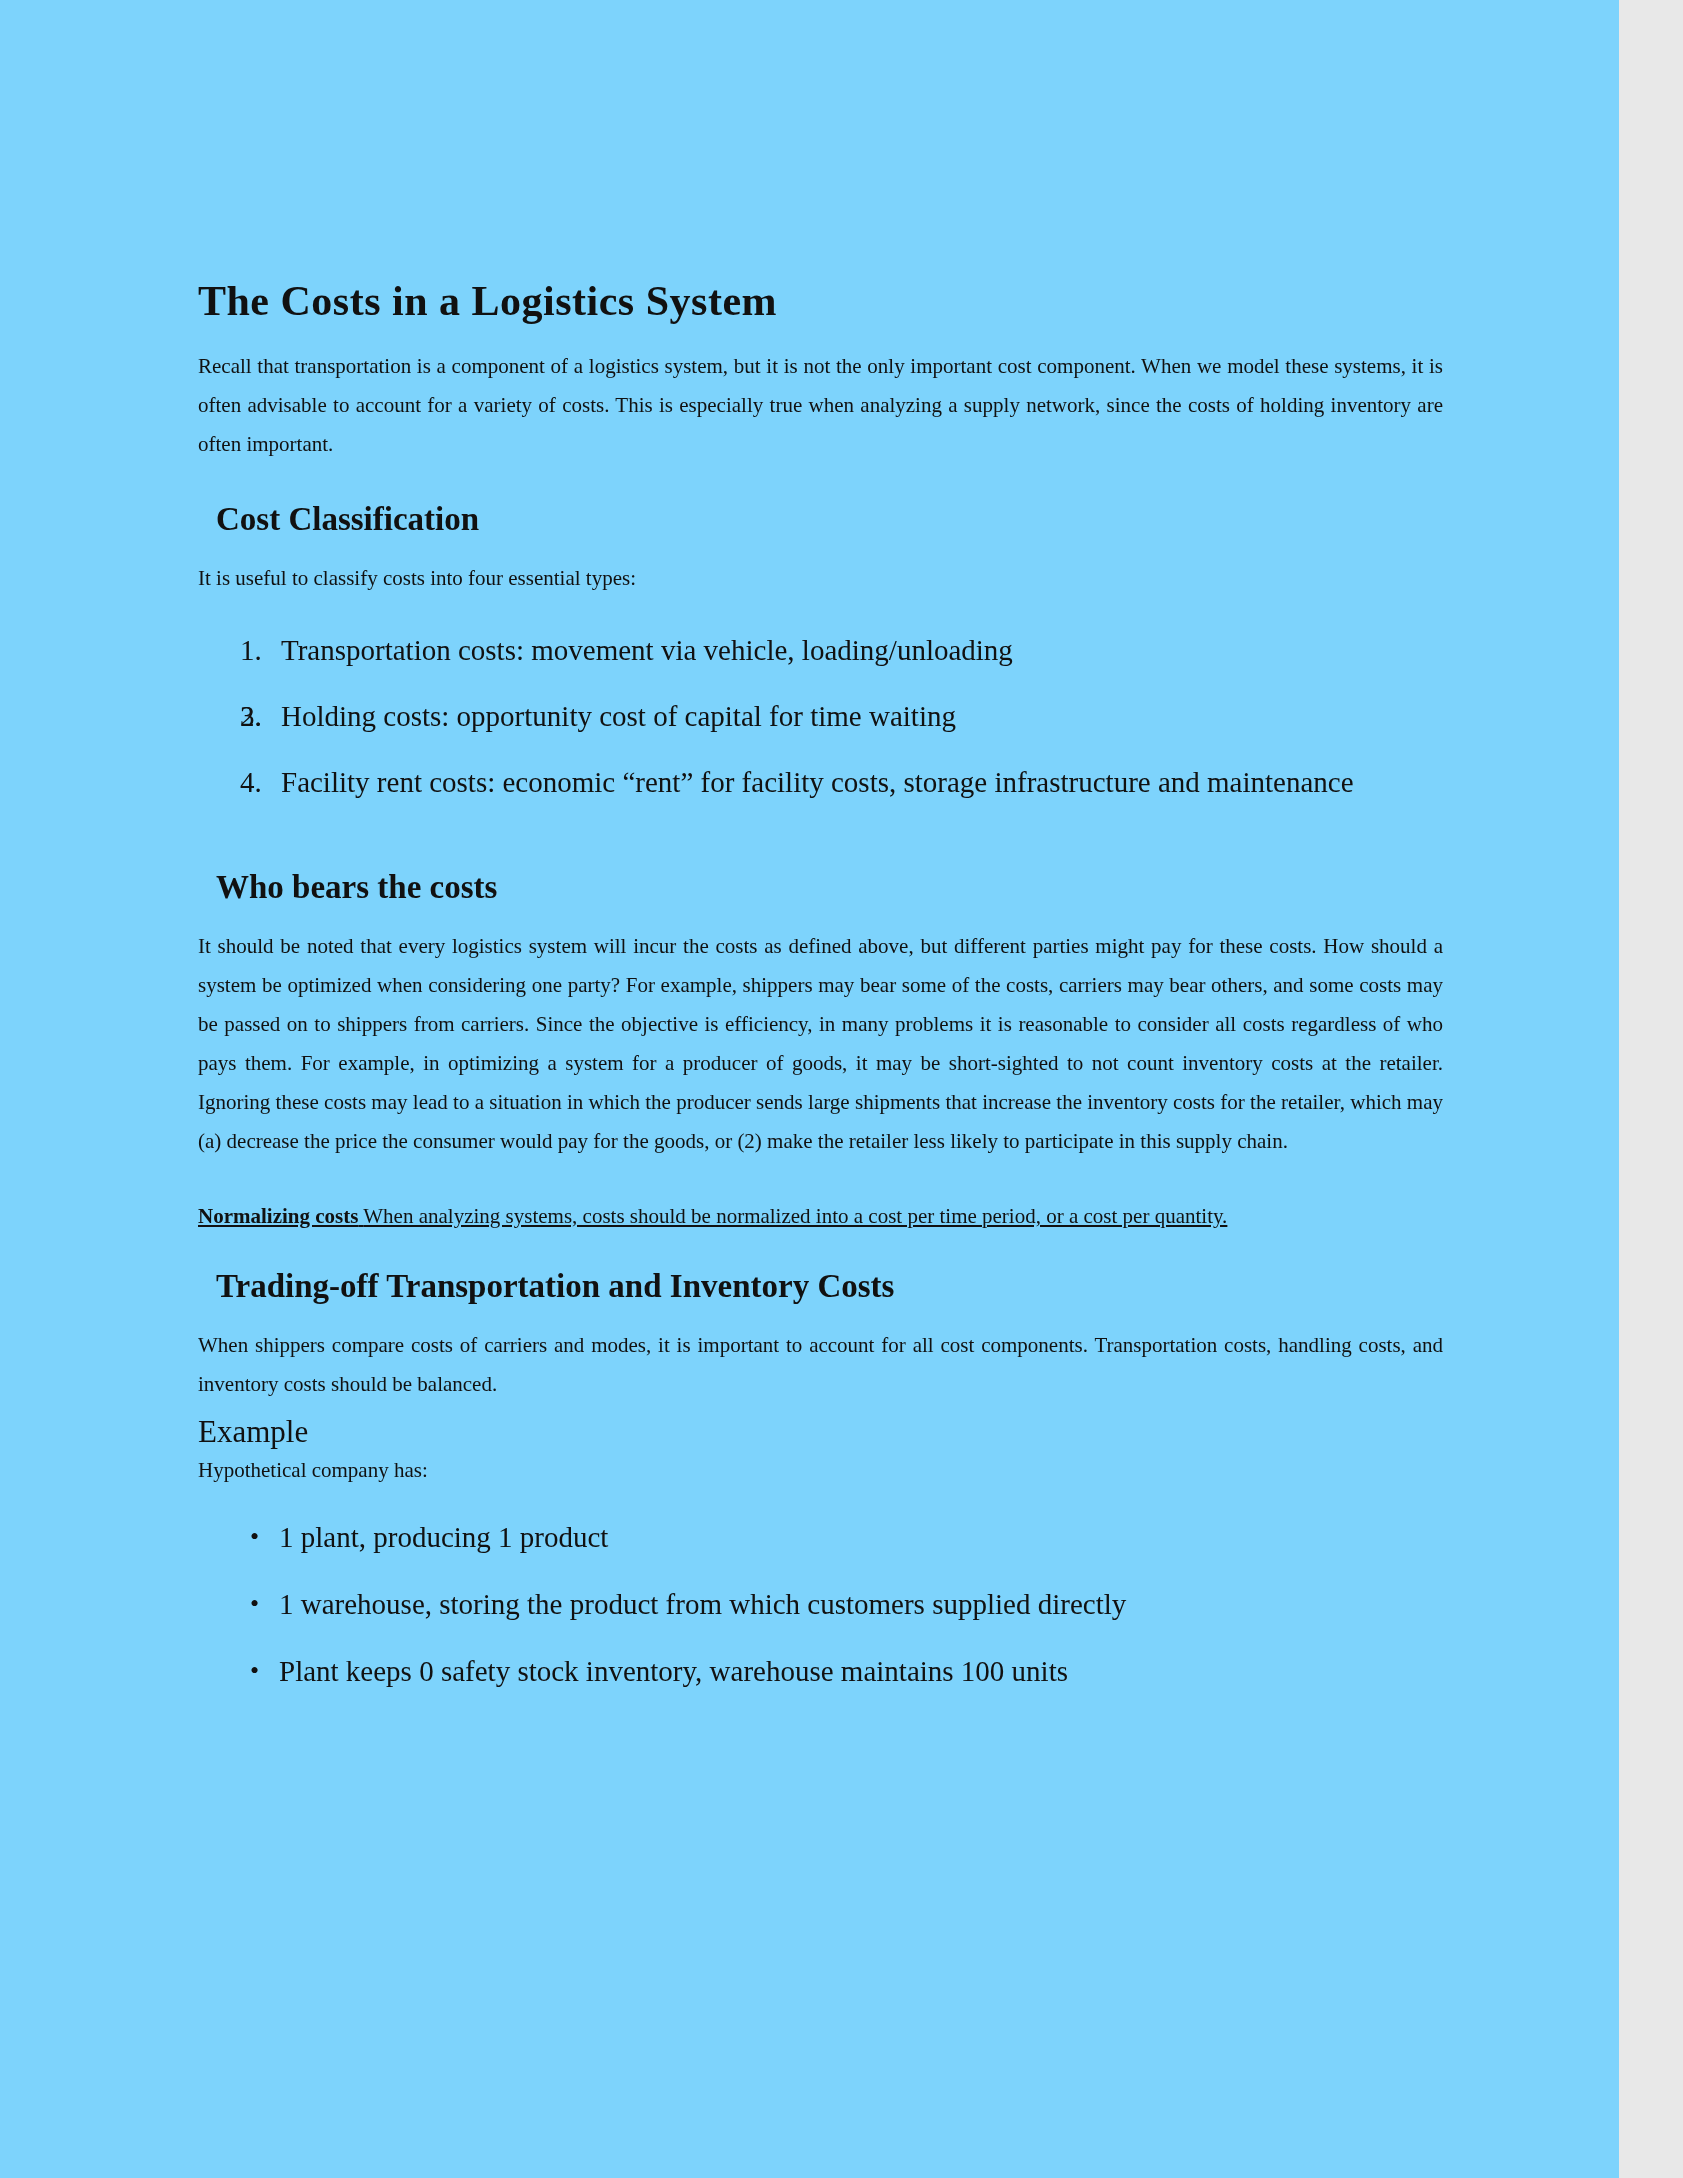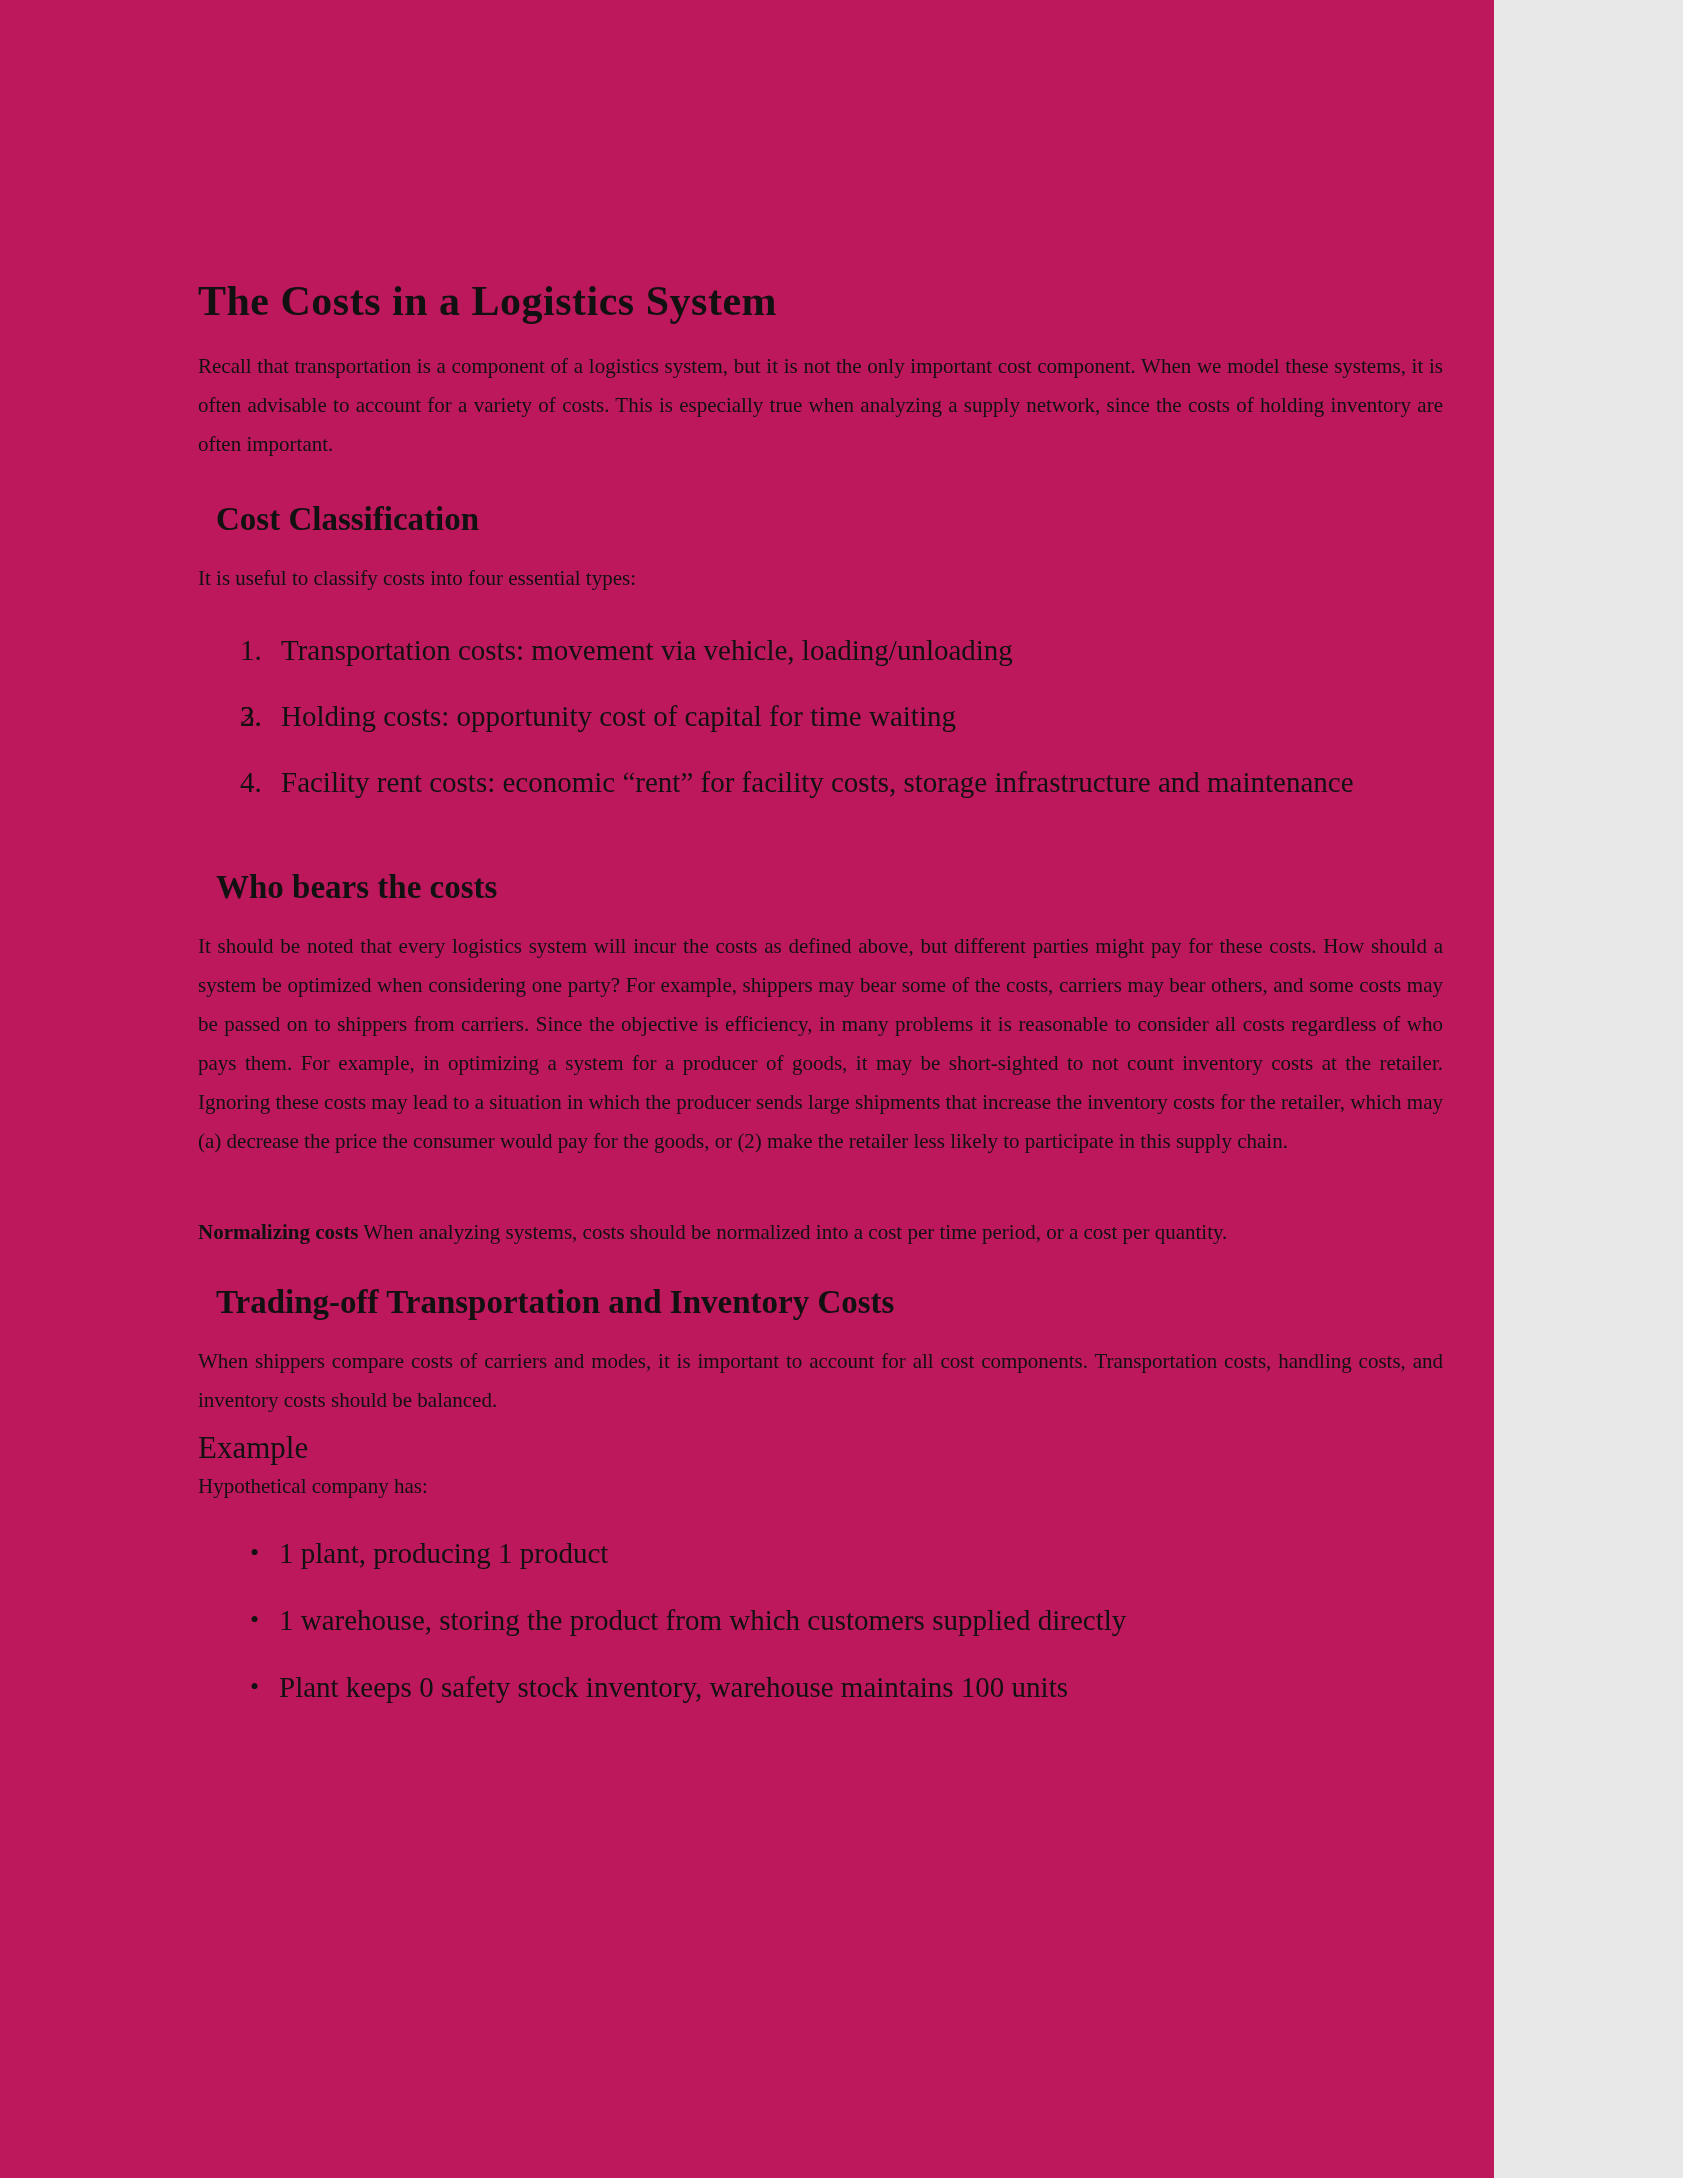--- a/index.html
+++ b/index.html
@@ -1,20 +1,20 @@
 <!DOCTYPE html>
 <html><head>
 <meta charset="utf-8">
 <style>
   html, body { margin: 0; padding: 0; background: #e8e8e8; }
   .page {
     position: relative;
-    width: 1494px;
+    width: 1619px;
     height: 2178px;
-    background: #be185d;
+    background: #7dd3fc;
     color: #111111;
     font-family: "Liberation Serif", "DejaVu Serif", serif;
     overflow: hidden;
   }
   .content {
     position: absolute;
     left: 198px;
     top: 277px;
     width: 1245px;
   }
@@ -32,21 +32,21 @@
     margin: 0;
   }
   .subheading {
     font-size: 33px;
     line-height: 44px;
     font-weight: bold;
     margin: 18px;
   }
   .mt-section  { margin-top: 33px; }
   .mt-bigsection { margin-top: 63px; }
-  .mt-normalizing { margin-top: 52px; }
+  .mt-normalizing { margin-top: 36px; text-decoration: underline; }
   .mt-trading { margin-top: 28px; }
   .numlist { margin-top: 33px; }
   .num-item {
     position: relative;
     padding-left: 83px;
     font-size: 29px;
     line-height: 39px;
     text-align: justify;
     margin-bottom: 27px;
   }

